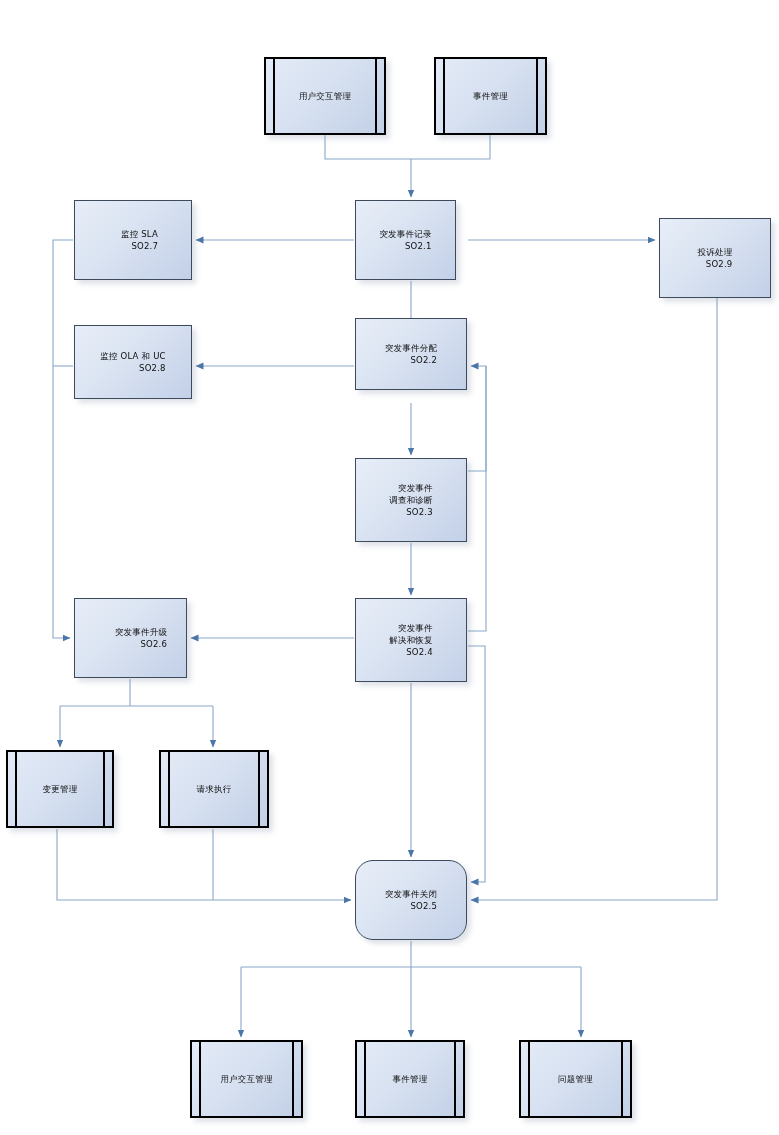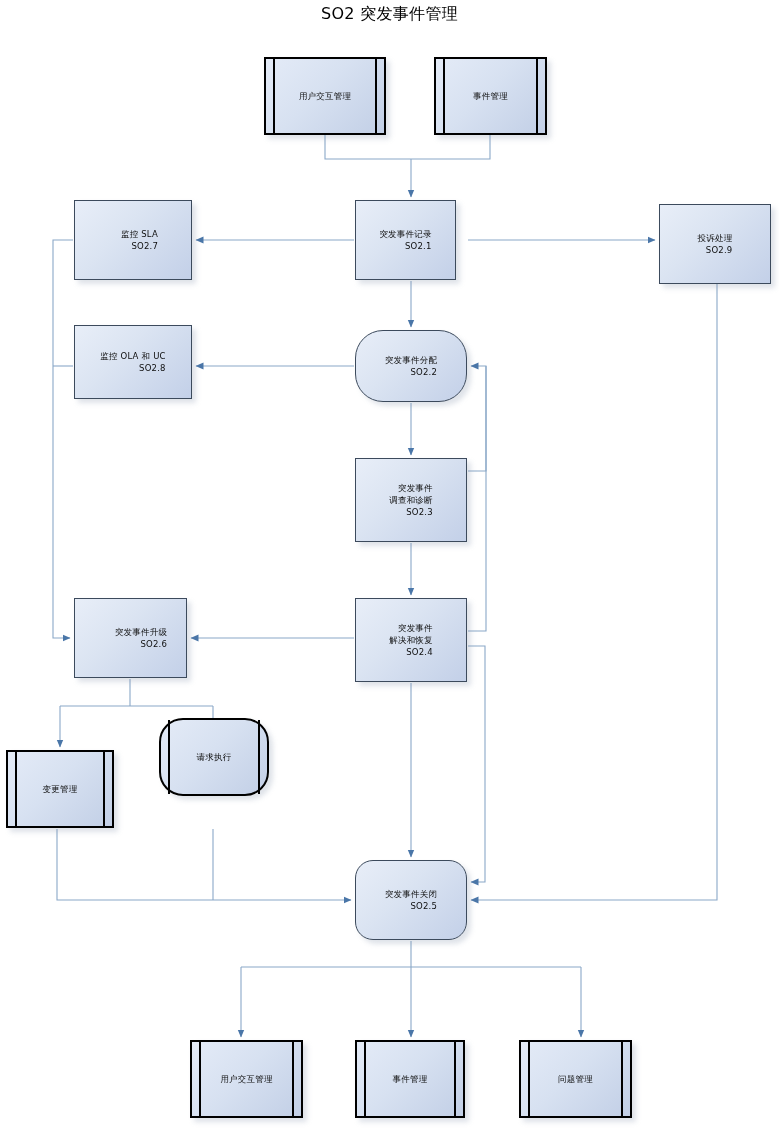--- a/index.html
+++ b/index.html
@@ -66,21 +66,20 @@
     background: #000000;
   }
   .node.subprocess .bar.left  { left: 7px; }
   .node.subprocess .bar.right { right: 7px; }
 </style>
 </head>
 <body>
 
 <div id="canvas">
 
-  <div id="diagram-title">SO2 突发事件管理</div>
 
   <svg id="connectors" viewBox="0 0 779 1135" xmlns="http://www.w3.org/2000/svg">
     <defs>
       <marker id="ah" markerWidth="9" markerHeight="9" refX="7.5" refY="4" orient="auto" markerUnits="userSpaceOnUse">
         <path d="M0,0.6 L8,4 L0,7.4 z" fill="#4a76a8"></path>
       </marker>
     </defs>
     <g fill="none" stroke="#8aa8c8" stroke-width="1.1">
 
       <path d="M325,135 L325,159 L411,159"></path>
@@ -140,29 +139,29 @@
         <span class="node-label">事件管理</span>
       </div>
       <div class="node" style="left: 74px; top: 200px; width: 118px; height: 80px; padding-left: 13px;">
         <span class="node-label">监控 SLA
 SO2.7</span>
       </div>
       <div class="node" style="left: 355px; top: 200px; width: 101px; height: 80px;">
         <span class="node-label">突发事件记录
 SO2.1</span>
       </div>
-      <div class="node" style="left: 659px; top: 204px; width: 112px; height: 80px;">
+      <div class="node" style="left: 659px; top: 218px; width: 112px; height: 80px;">
         <span class="node-label">投诉处理
 SO2.9</span>
       </div>
       <div class="node" style="left: 74px; top: 325px; width: 118px; height: 74px;">
         <span class="node-label">监控 OLA 和 UC
 SO2.8</span>
       </div>
-      <div class="node" style="left: 355px; top: 330px; width: 112px; height: 72px; border-radius: 28px;">
+      <div class="node" style="left: 355px; top: 318px; width: 112px; height: 72px;">
         <span class="node-label">突发事件分配
 SO2.2</span>
       </div>
       <div class="node" style="left: 355px; top: 458px; width: 112px; height: 84px;">
         <span class="node-label">突发事件
 调查和诊断
 SO2.3</span>
       </div>
       <div class="node" style="left: 74px; top: 598px; width: 113px; height: 80px; padding-left: 21px;">
         <span class="node-label">突发事件升级
@@ -171,21 +170,21 @@
       <div class="node" style="left: 355px; top: 598px; width: 112px; height: 84px;">
         <span class="node-label">突发事件
 解决和恢复
 SO2.4</span>
       </div>
       <div class="node subprocess" style="left: 6px; top: 750px; width: 108px; height: 78px;">
         <span class="bar left"></span>
         <span class="bar right"></span>
         <span class="node-label">变更管理</span>
       </div>
-      <div class="node subprocess" style="left: 159px; top: 718px; width: 110px; height: 78px; border-radius: 24px;">
+      <div class="node subprocess" style="left: 159px; top: 750px; width: 110px; height: 78px;">
         <span class="bar left"></span>
         <span class="bar right"></span>
         <span class="node-label">请求执行</span>
       </div>
       <div class="node" style="left: 355px; top: 860px; width: 112px; height: 80px; border-radius: 18px;">
         <span class="node-label">突发事件关闭
 SO2.5</span>
       </div>
       <div class="node subprocess" style="left: 190px; top: 1040px; width: 113px; height: 78px;">
         <span class="bar left"></span>

